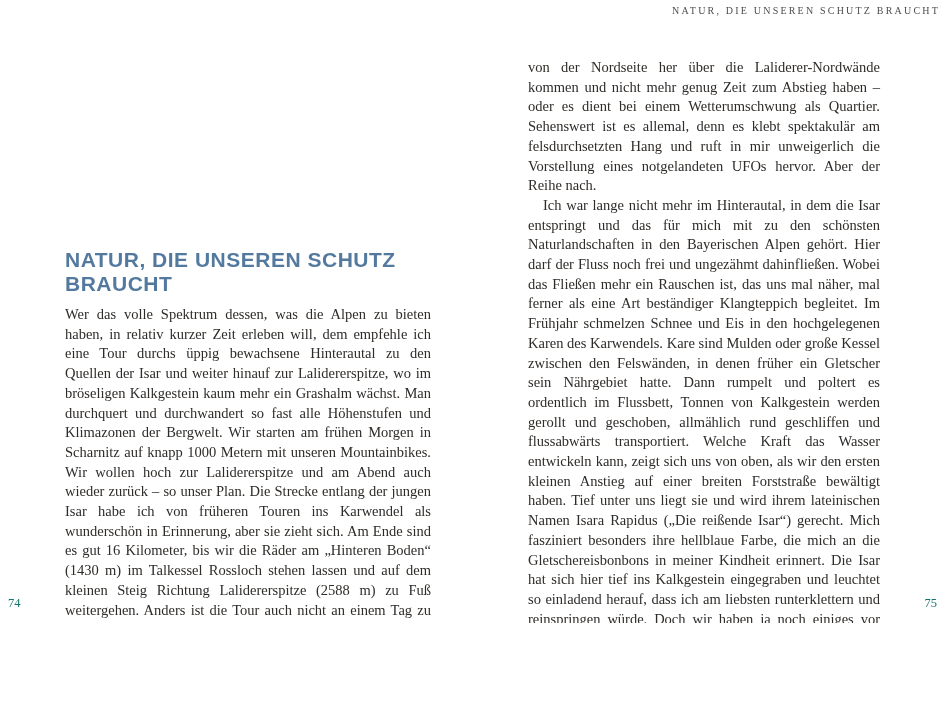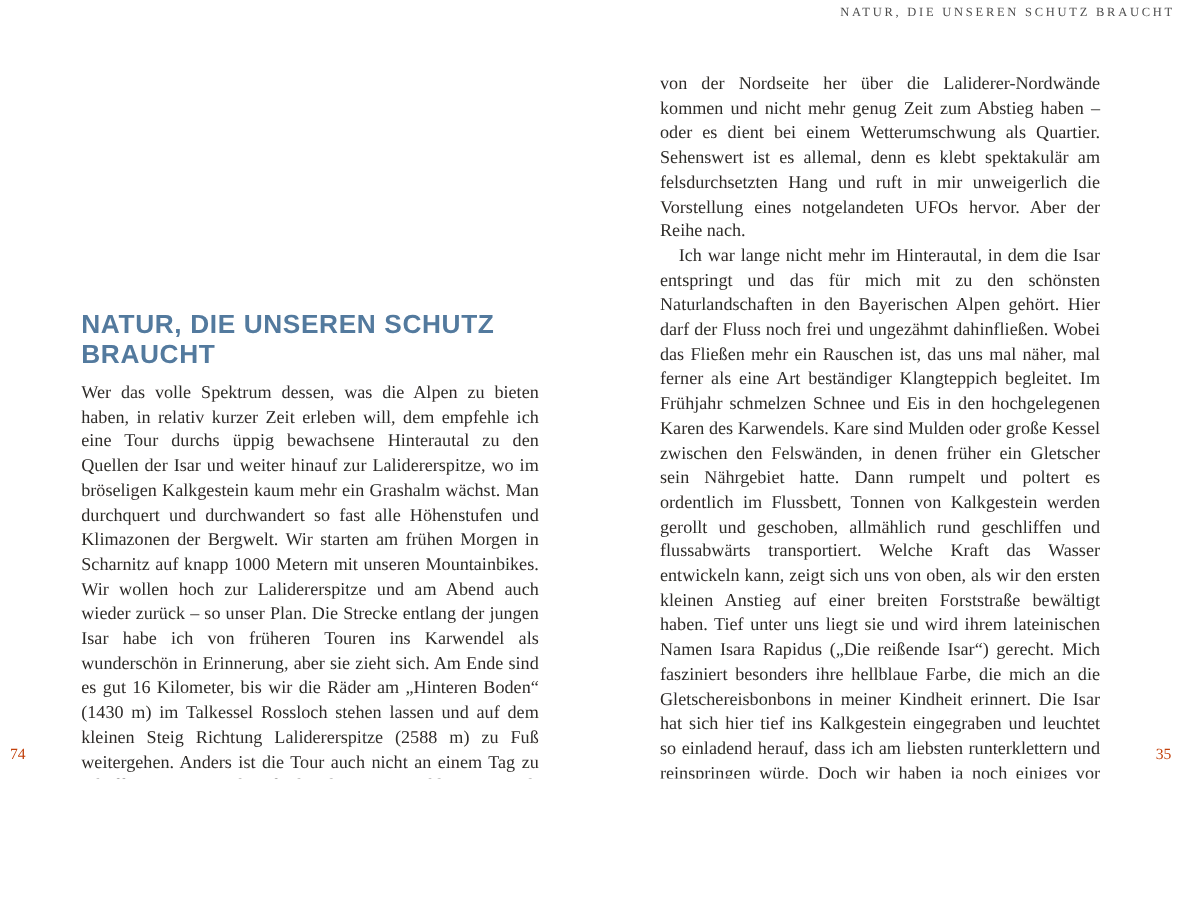--- a/index.html
+++ b/index.html
@@ -58,21 +58,21 @@
     hyphens: auto;
     -webkit-hyphens: auto;
   }
   .body-paragraph.indented {
     text-indent: 15px;
   }
   .page-number {
     position: absolute;
     bottom: 12px;
     font-size: 12.5px;
-    color: #c2410c;
+    color: #0f766e;
     font-family: "Liberation Serif", serif;
   }
   .page-number.left { left: 8px; }
   .page-number.right { right: 11px; }
 </style>
 </head>
 <body>
 
 <div class="spread">
 
@@ -83,15 +83,15 @@
     <p class="body-paragraph">Wer das volle Spektrum dessen, was die Alpen zu bieten haben, in relativ kurzer Zeit erleben will, dem empfehle ich eine Tour durchs üppig bewachsene Hinterautal zu den Quellen der Isar und weiter hinauf zur Lalidererspitze, wo im bröseligen Kalkgestein kaum mehr ein Grashalm wächst. Man durchquert und durchwandert so fast alle Höhenstufen und Klimazonen der Bergwelt. Wir starten am frühen Morgen in Scharnitz auf knapp 1000 Metern mit unseren Mountainbikes. Wir wollen hoch zur Lalidererspitze und am Abend auch wieder zurück – so unser Plan. Die Strecke entlang der jungen Isar habe ich von früheren Touren ins Karwendel als wunderschön in Erinnerung, aber sie zieht sich. Am Ende sind es gut 16 Kilometer, bis wir die Räder am „Hinteren Boden“ (1430 m) im Talkessel Rossloch stehen lassen und auf dem kleinen Steig Richtung Lalidererspitze (2588 m) zu Fuß weitergehen. Anders ist die Tour auch nicht an einem Tag zu schaffen, sie ist so schon fordernd genug. Das kleine Konrad-Schuster-Biwak (2495 m) ist kein Übernachtungsziel, sondern eine Notunterkunft unweit des Gipfels. Sie ist in erster Linie Kletterern vorbehalten, die</p>
   </div>
 
   <div class="page-column right-column">
     <p class="body-paragraph">von der Nordseite her über die Laliderer-Nordwände kommen und nicht mehr genug Zeit zum Abstieg haben – oder es dient bei einem Wetterumschwung als Quartier. Sehenswert ist es allemal, denn es klebt spektakulär am felsdurchsetzten Hang und ruft in mir unweigerlich die Vorstellung eines notgelandeten UFOs hervor. Aber der Reihe nach.</p>
     <p class="body-paragraph indented">Ich war lange nicht mehr im Hinterautal, in dem die Isar entspringt und das für mich mit zu den schönsten Naturlandschaften in den Bayerischen Alpen gehört. Hier darf der Fluss noch frei und ungezähmt dahinfließen. Wobei das Fließen mehr ein Rauschen ist, das uns mal näher, mal ferner als eine Art beständiger Klangteppich begleitet. Im Frühjahr schmelzen Schnee und Eis in den hochgelegenen Karen des Karwendels. Kare sind Mulden oder große Kessel zwischen den Felswänden, in denen früher ein Gletscher sein Nährgebiet hatte. Dann rumpelt und poltert es ordentlich im Flussbett, Tonnen von Kalkgestein werden gerollt und geschoben, allmählich rund geschliffen und flussabwärts transportiert. Welche Kraft das Wasser entwickeln kann, zeigt sich uns von oben, als wir den ersten kleinen Anstieg auf einer breiten Forststraße bewältigt haben. Tief unter uns liegt sie und wird ihrem lateinischen Namen Isara Rapidus („Die reißende Isar“) gerecht. Mich fasziniert besonders ihre hellblaue Farbe, die mich an die Gletschereisbonbons in meiner Kindheit erinnert. Die Isar hat sich hier tief ins Kalkgestein eingegraben und leuchtet so einladend herauf, dass ich am liebsten runterklettern und reinspringen würde. Doch wir haben ja noch einiges vor heute an diesem Hochsommertag, sodass mich meine Begleiter, der Autor und Bergkenner Michael Ruhland und der Profifotograf Peter Neusser, zur Räson bringen. Zumal wir eh gleich neben dem Fluss entlangradeln werden. Der Forstweg führt nun wieder nach unten, noch ist der Fahrtwind morgen-</p>
   </div>
 
   <div class="page-number left">74</div>
 
-  <div class="page-number right">35</div>
+  <div class="page-number right">75</div>
 
 </div>
 
 </body></html>

